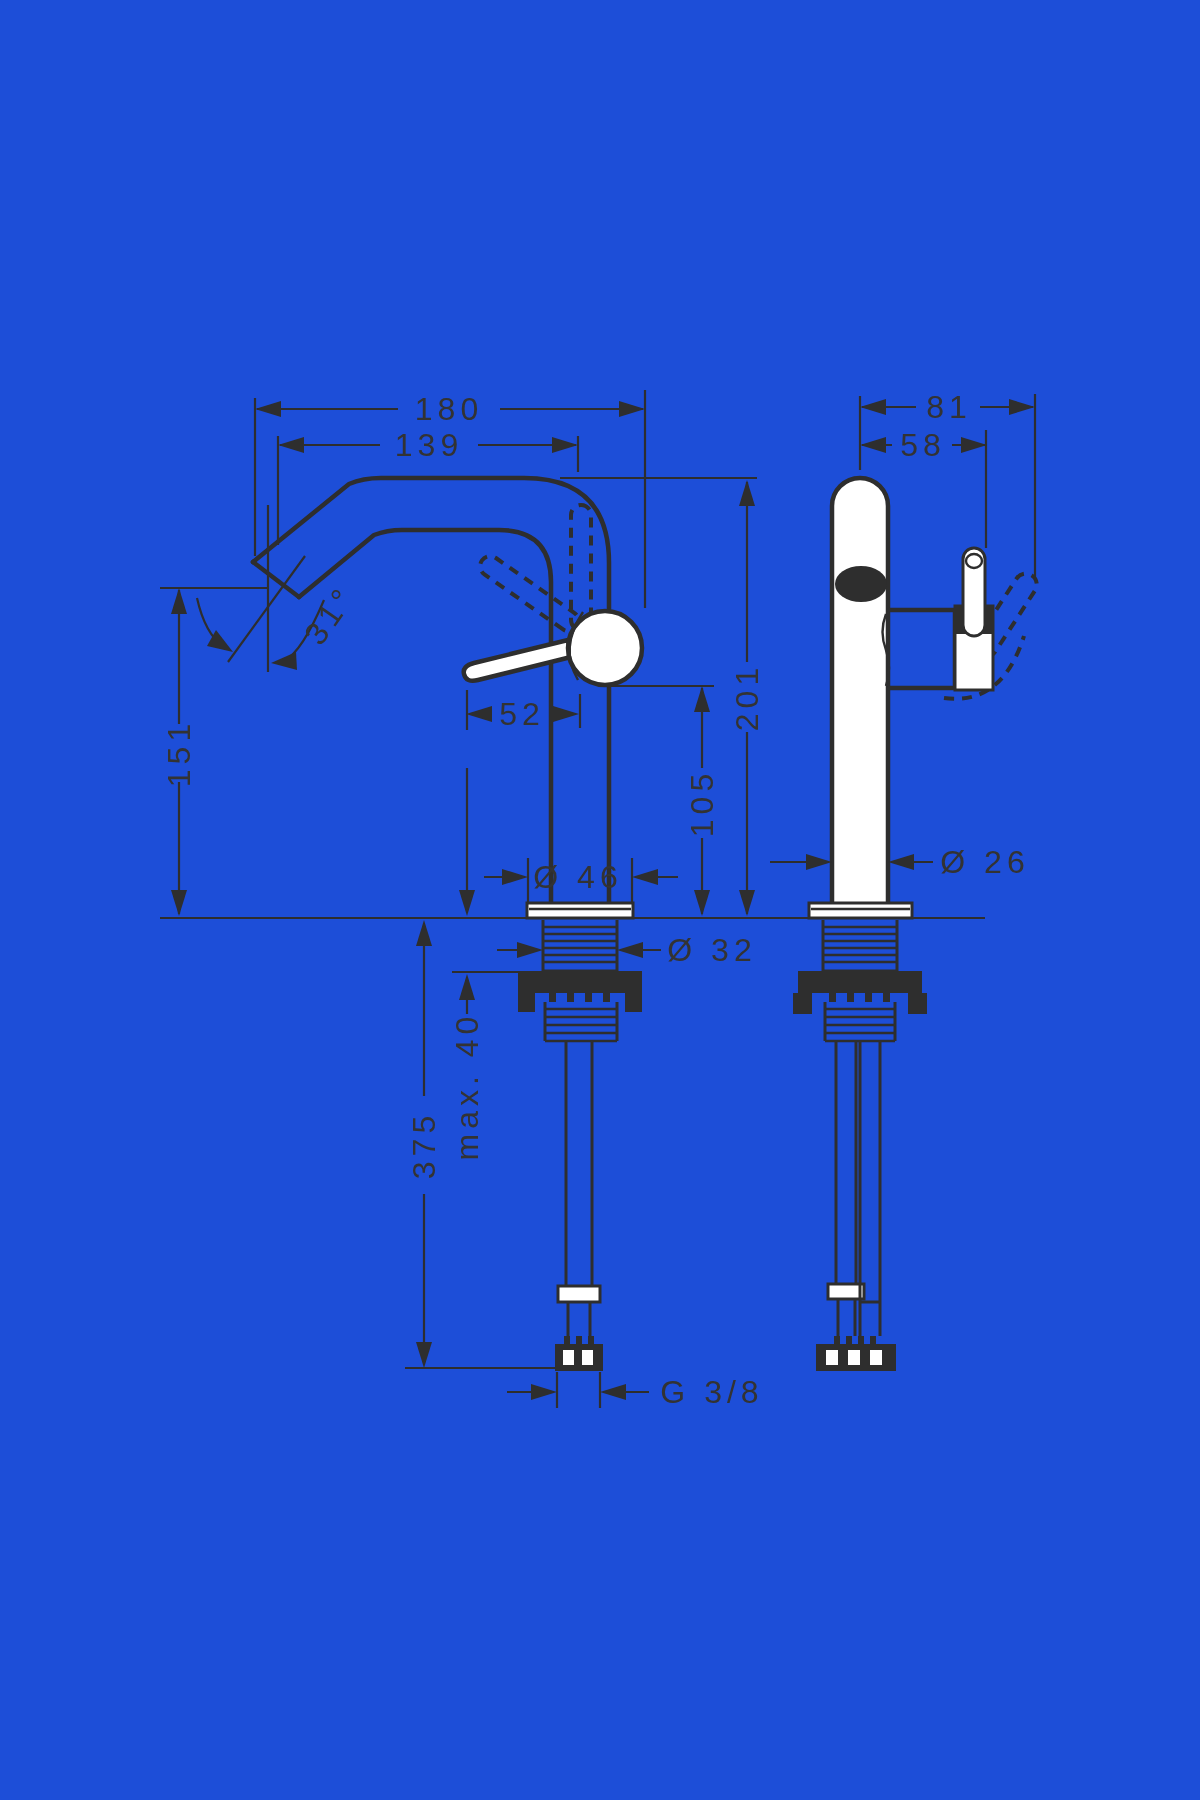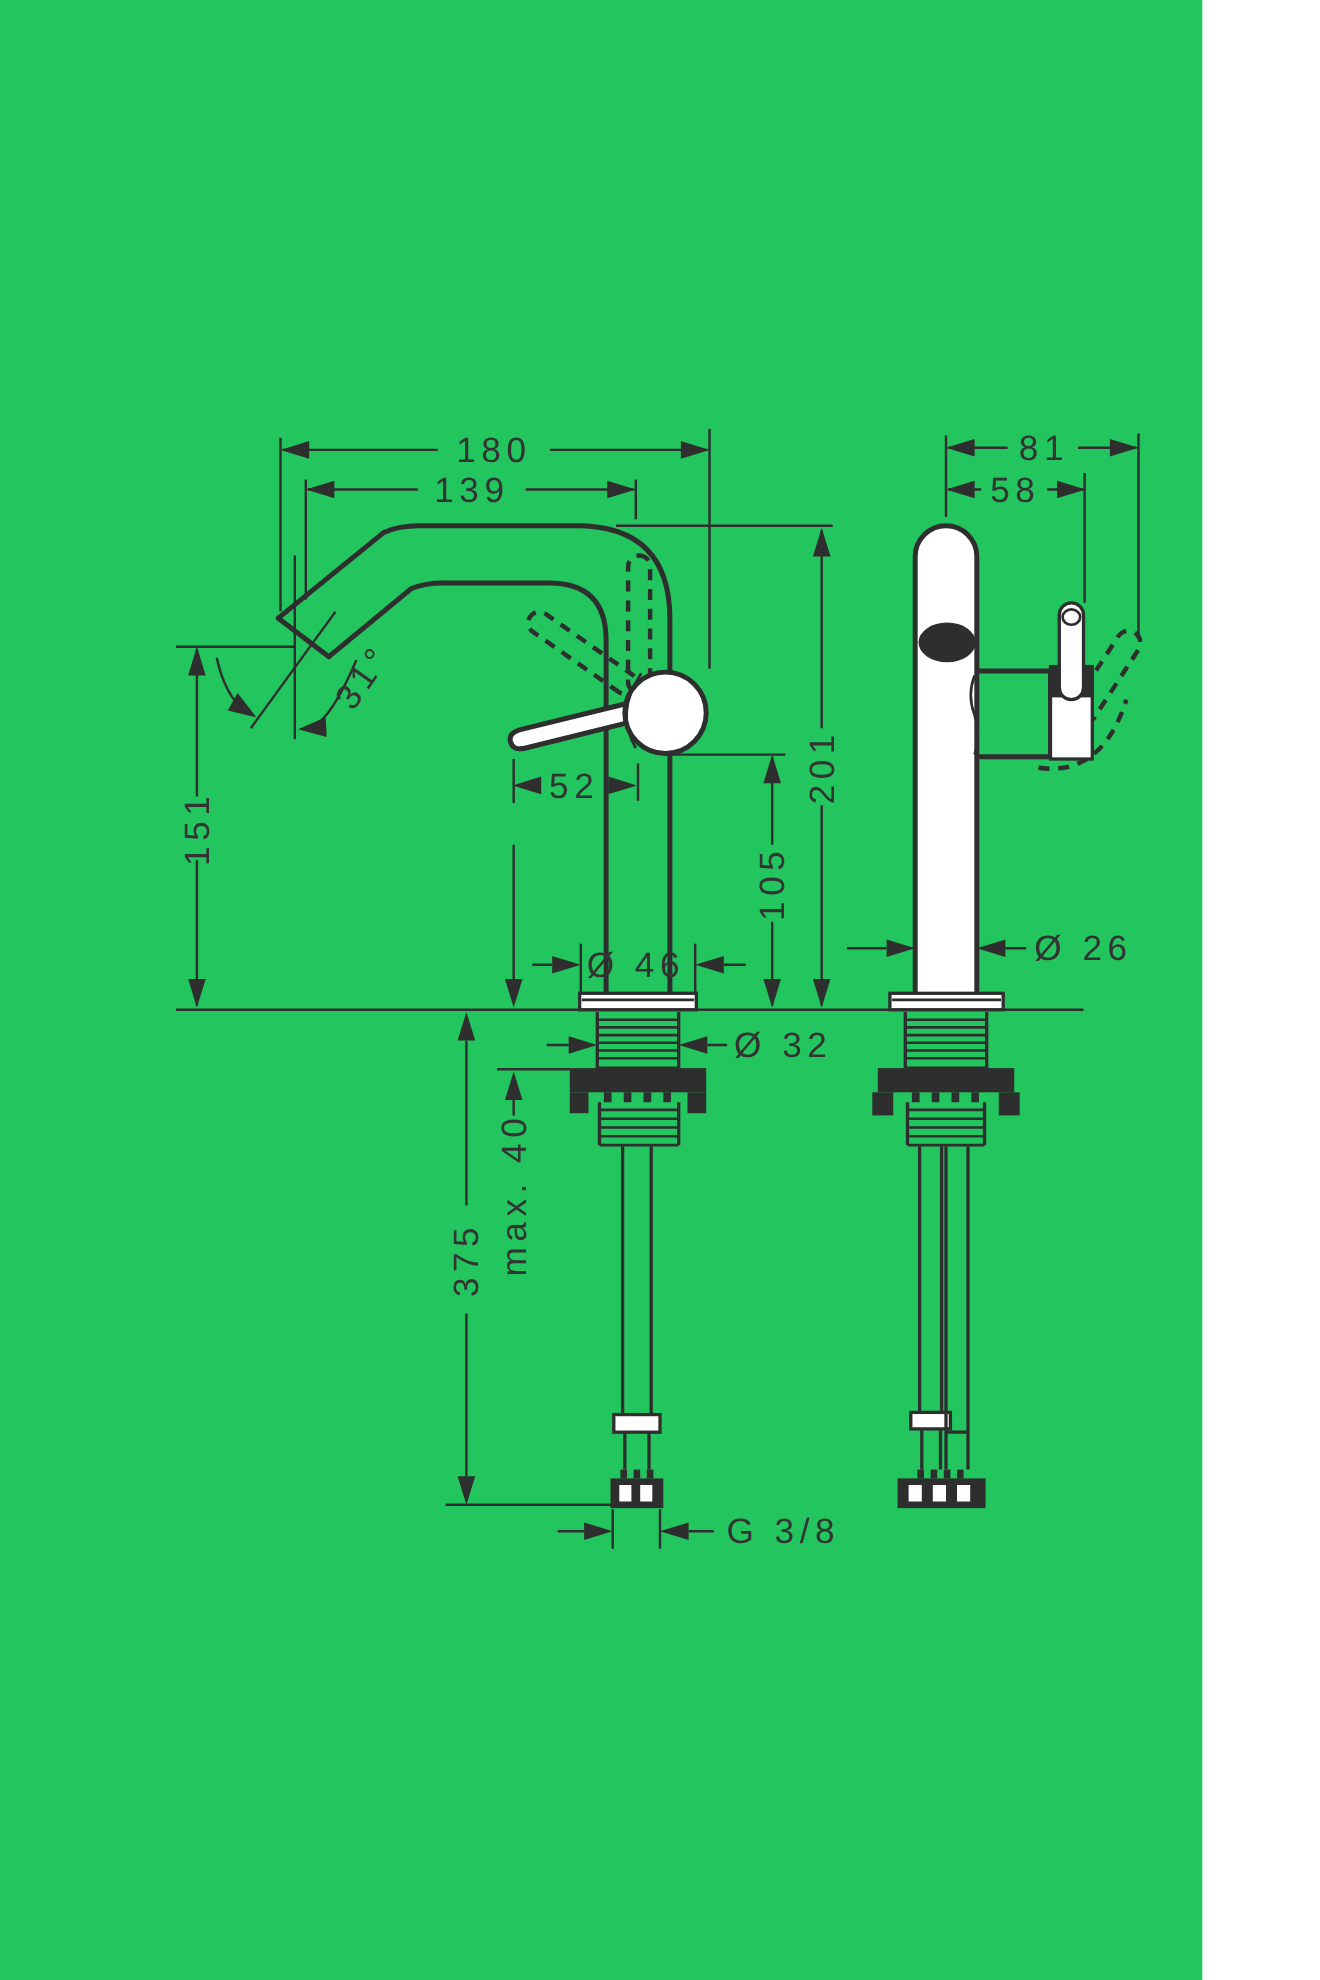--- a/index.html
+++ b/index.html
@@ -1,17 +1,17 @@
 <!DOCTYPE html>
 <html><head>
 <meta charset="utf-8">
 <style>
   html,body{margin:0;padding:0;background:#ffffff;}
   .page{
-    width:1093px;height:1800px;position:relative;background:#22c55e;
+    width:1200px;height:1800px;position:relative;background:#1d4ed8;
     font-family:"Liberation Sans", sans-serif;
   }
   svg{display:block;}
   text{
     fill:#333333;
     font-family:"Liberation Sans", sans-serif;
     font-size:32px;
     letter-spacing:5px;
   }
   .obj{stroke:#2e2e2e;stroke-width:4.5;fill:none;stroke-linecap:round;stroke-linejoin:round;}

